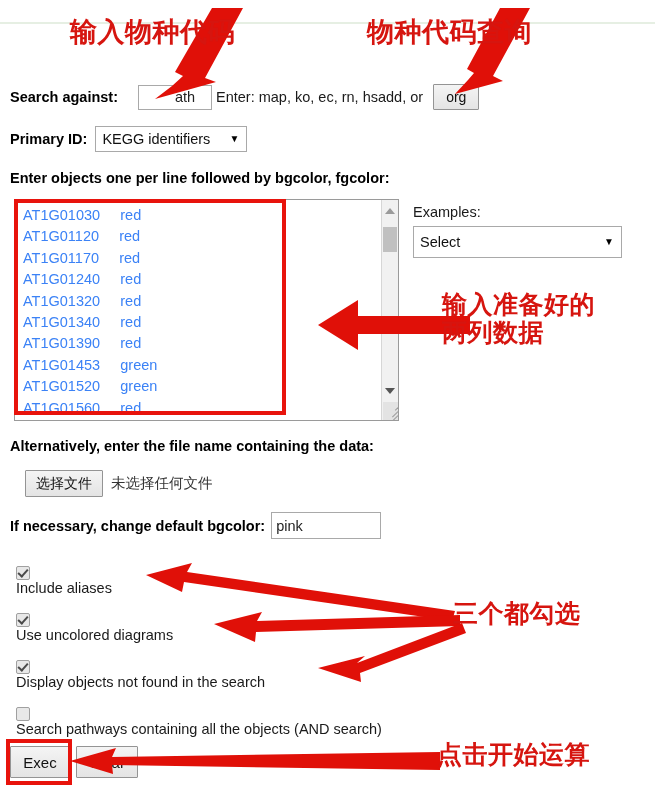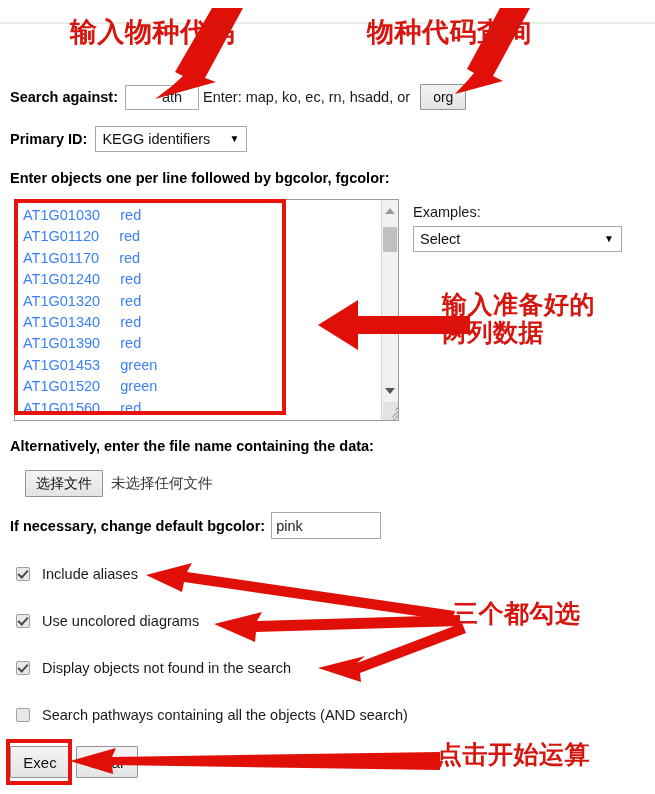--- a/index.html
+++ b/index.html
@@ -84,21 +84,21 @@
     cursor: pointer;
   }
   .sel .sel-text { padding-left: 6px; flex: 1; }
   .sel .caret {
     font-size: 10px;
     padding: 0 7px 0 4px;
     color: #000;
     line-height: 1;
   }
   #primary-id-select { width: 152px; height: 26px; }
-  #examples-select   { width: 209px; height: 26px; }
+  #examples-select   { width: 209px; height: 32px; }
 
   
   #objects-textarea-wrap {
     position: absolute;
     left: 14px; top: 199px;
     width: 385px; height: 222px;
     border: 1px solid #9a9a9a;
     background: #fff;
     box-sizing: border-box;
     overflow: hidden;
@@ -166,22 +166,23 @@
     transform-origin: right center;
   }
   .sb-grip i:nth-child(1){ bottom: 4px;  width: 12px; }
   .sb-grip i:nth-child(2){ bottom: 8px;  width: 8px;  }
   .sb-grip i:nth-child(3){ bottom: 12px; width: 4px;  }
 
   
   .cb-row {
     position: absolute;
     display: flex;
-    align-items: center;
+    align-items: flex-start;
     white-space: nowrap;
+    flex-direction: column;
   }
   .cbox {
     width: 14px; height: 14px;
     border: 1px solid #a0a0a0;
     background: #e8e8e8;
     box-sizing: border-box;
     position: relative;
     margin-right: 12px;
     flex: none;
     border-radius: 2px;
@@ -225,21 +226,21 @@
     overflow: visible;
   }
 </style>
 </head>
 <body>
 
 <div class="top-rule"></div>
 
 <div class="row" style="left:10px; top:84px;">
   <span class="lbl-bold">Search against:</span>
-  <input class="txt-input" id="search-against-input" style="margin-left: 7px; padding-left: 36px;" value="ath">
+  <input class="txt-input" id="search-against-input" style="margin-left: 20px; padding-left: 36px;" value="ath">
   <span class="lbl-plain" style="margin-left:4px;">Enter: map, ko, ec, rn, hsadd, or</span>
   <button class="btn" id="org-button" style="margin-left:10px;">org</button>
 </div>
 
 <div class="row" style="left:10px; top:126px;">
   <span class="lbl-bold">Primary ID:</span>
   <div class="sel" id="primary-id-select" style="margin-left:8px;">
     <span class="sel-text">KEGG identifiers</span>
     <span class="caret">▼</span>
   </div>

